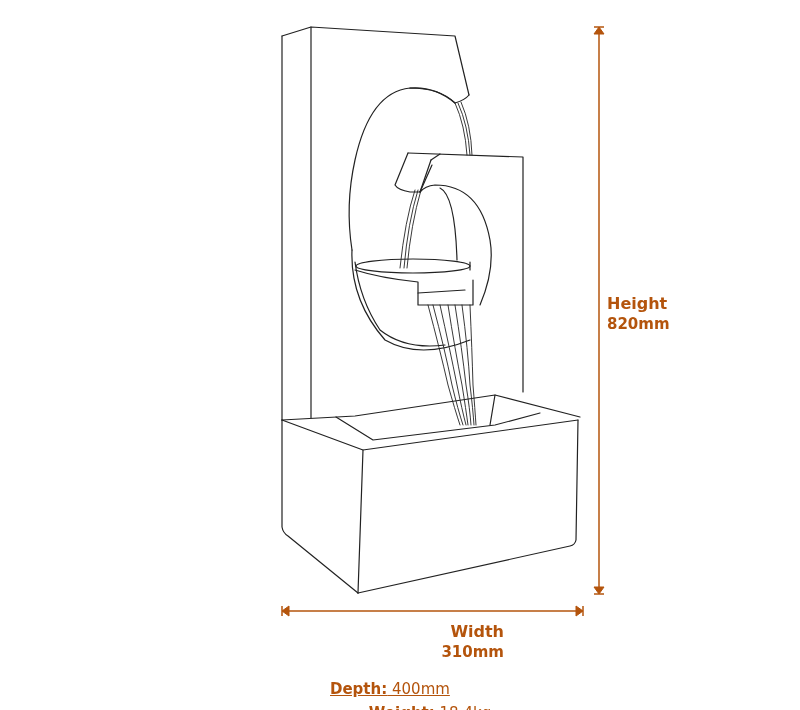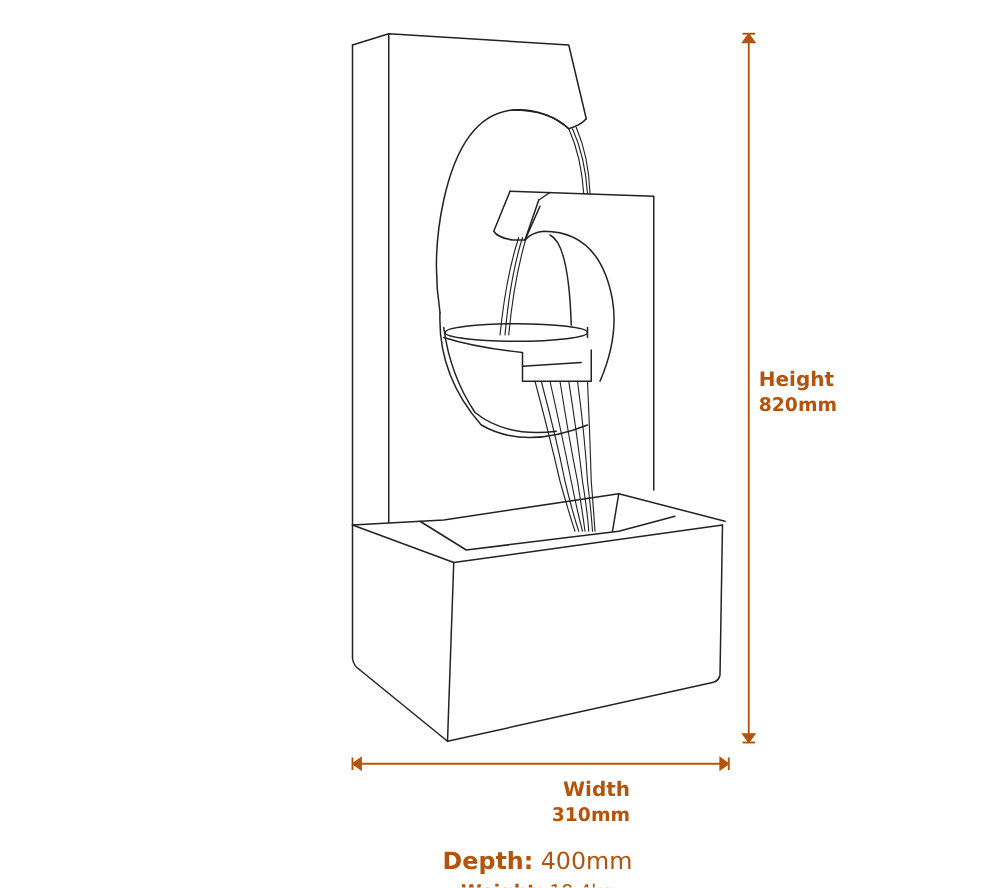--- a/index.html
+++ b/index.html
@@ -5,21 +5,21 @@
   html, body { margin: 0; padding: 0; background: #ffffff; }
   body { width: 800px; height: 710px; overflow: hidden; position: relative;
          font-family: "DejaVu Sans", sans-serif; }
   #stage { position: absolute; left: 0; top: 0; width: 732px; height: 710px; }
   .label { position: absolute; color: #b4540c; font-size: 16px; line-height: 20px; }
   .label b { font-weight: bold; }
   .dim-title { font-weight: bold; font-size: 16px; color: #b4540c; }
   .dim-value { font-size: 15px; color: #b4540c; font-weight: bold; }
   #height-label { left: 607px; top: 294px; }
   #width-label { left: 360px; top: 622px; width: 144px; text-align: right; }
-  #depth-label { left: 330px; top: 679px; width: 200px; text-align: center; font-size: 19px; }
+  #depth-label { left: 330px; top: 679px; width: 200px; font-size: 15px; text-decoration: underline; }
   #weight-label { left: 330px; top: 703px; width: 200px; text-align: center; font-size: 15px; }
 </style>
 </head>
 <body>
 
 <div id="stage">
   <svg width="800" height="710" viewBox="0 0 800 710" xmlns="http://www.w3.org/2000/svg">
     <g fill="none" stroke="#222" stroke-width="1.2" stroke-linejoin="round" stroke-linecap="round">
 
       <g>

